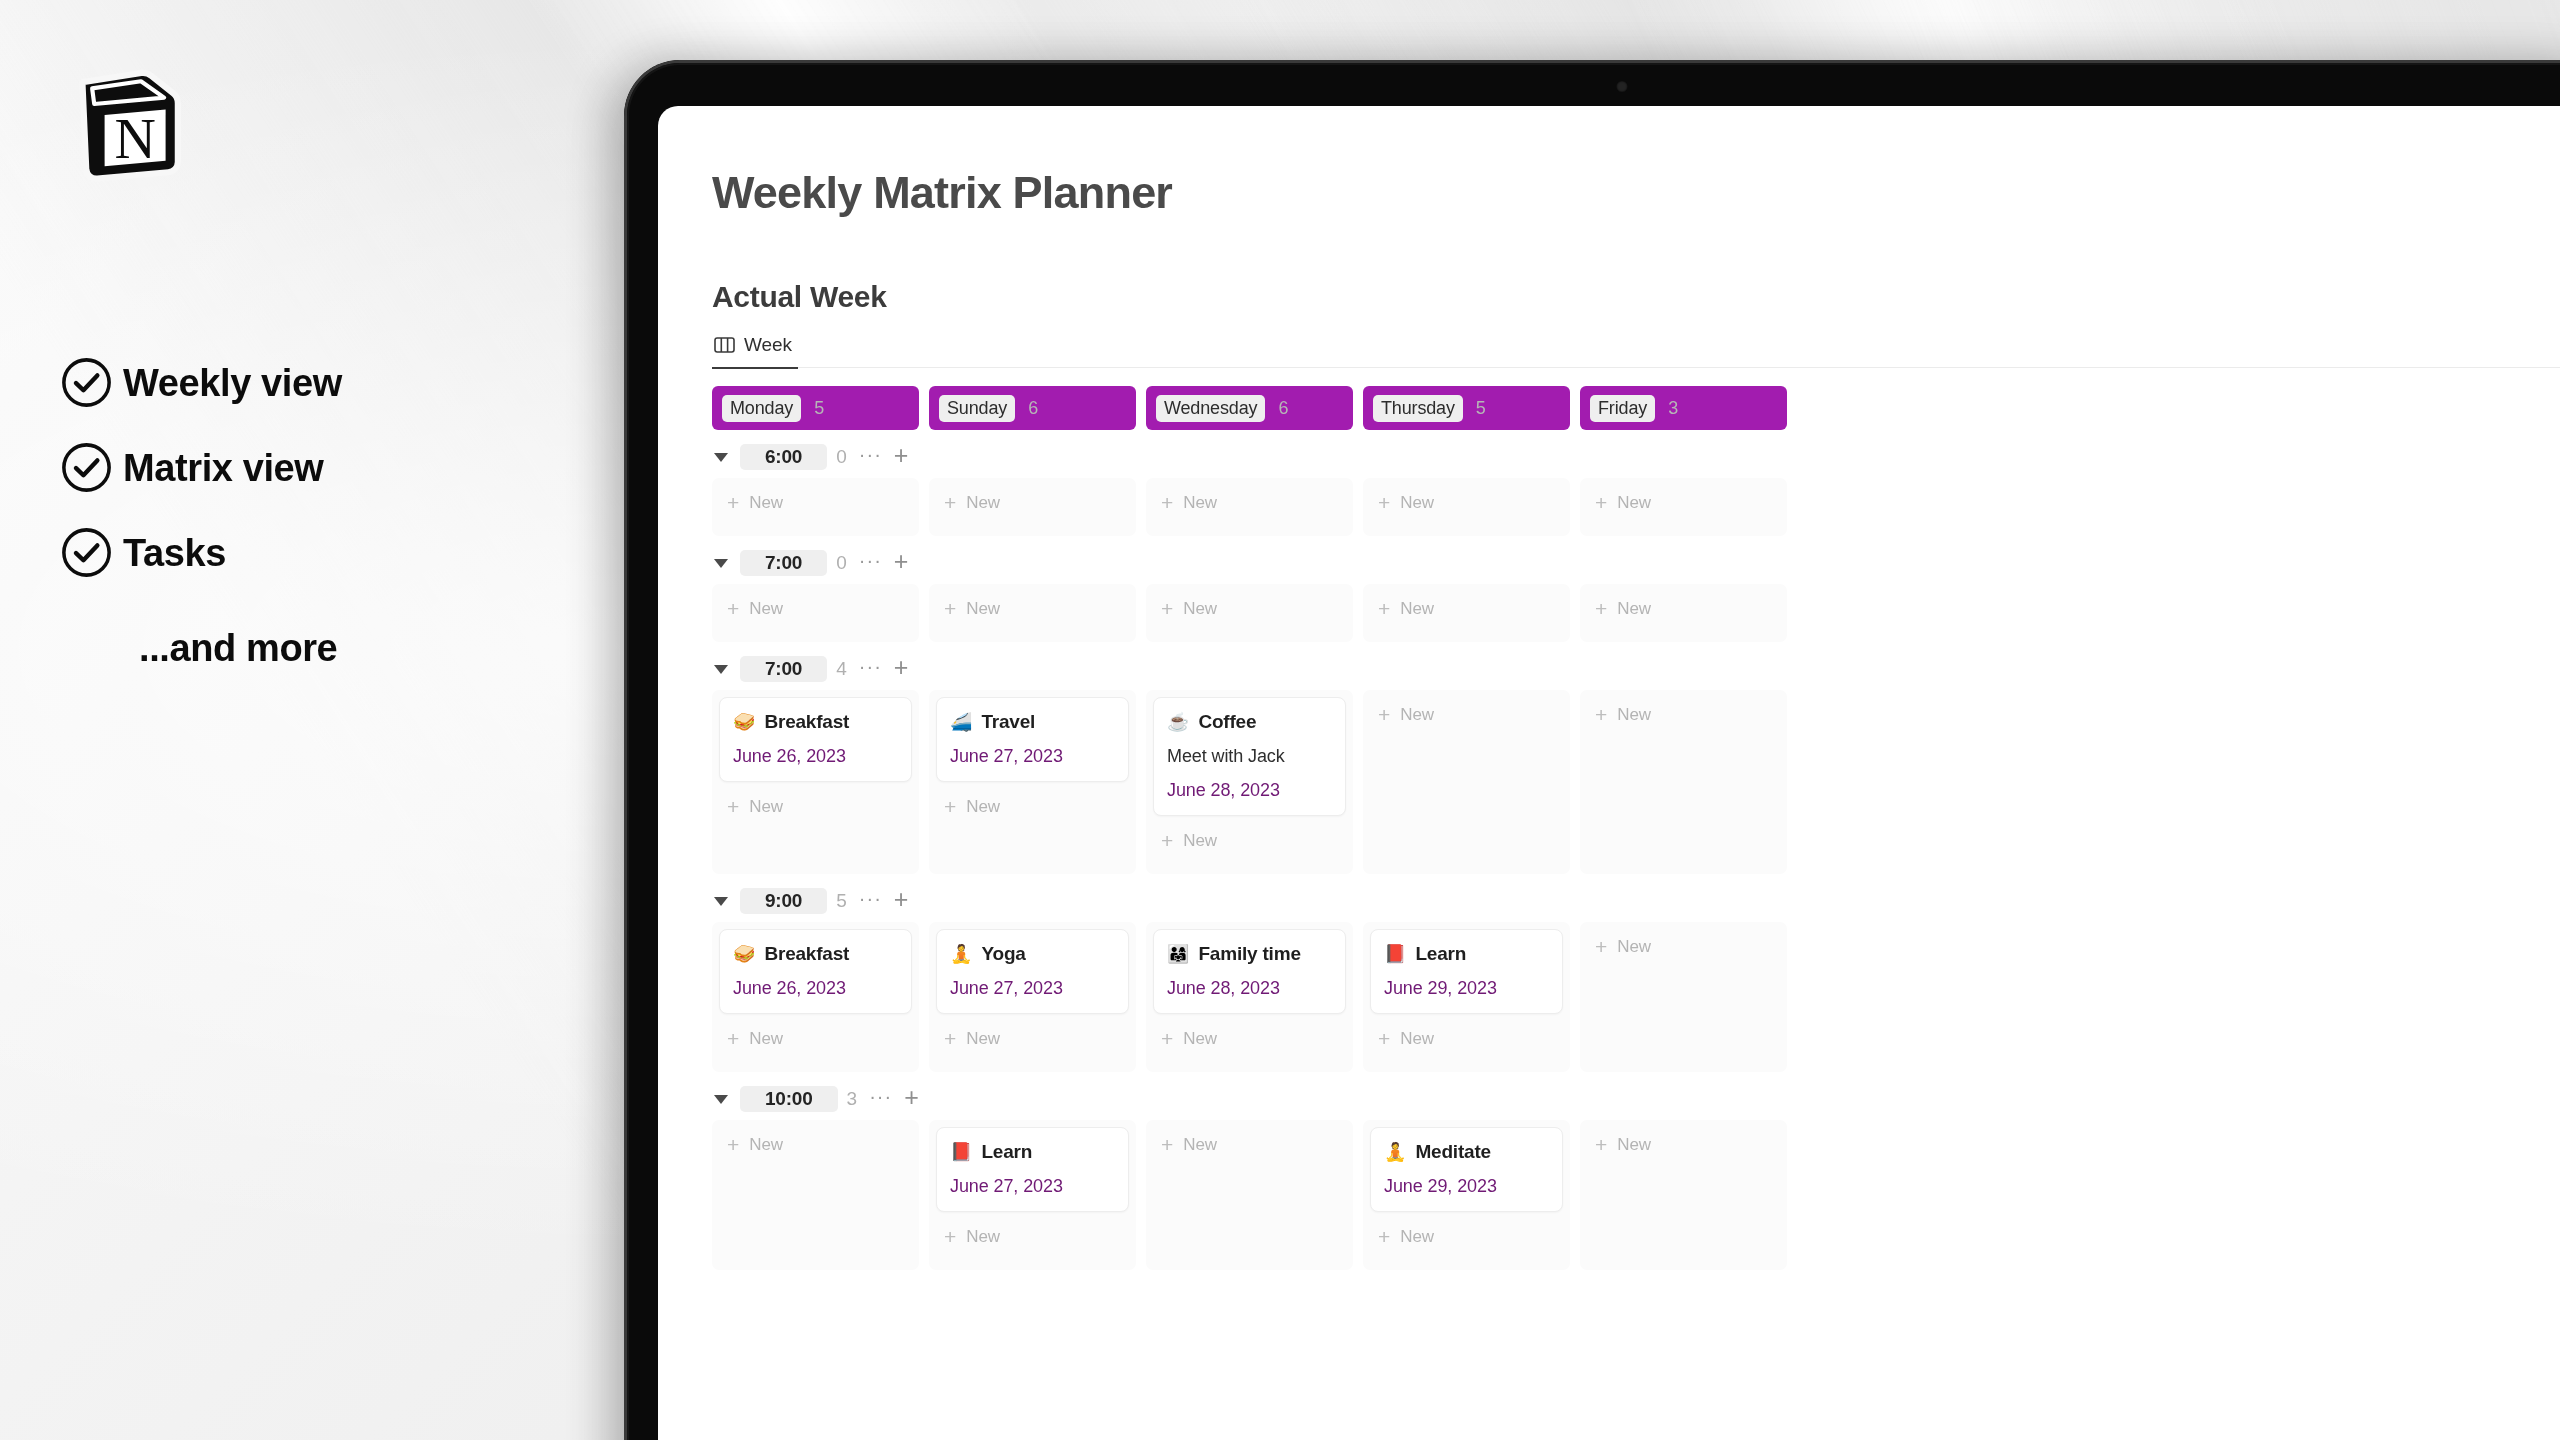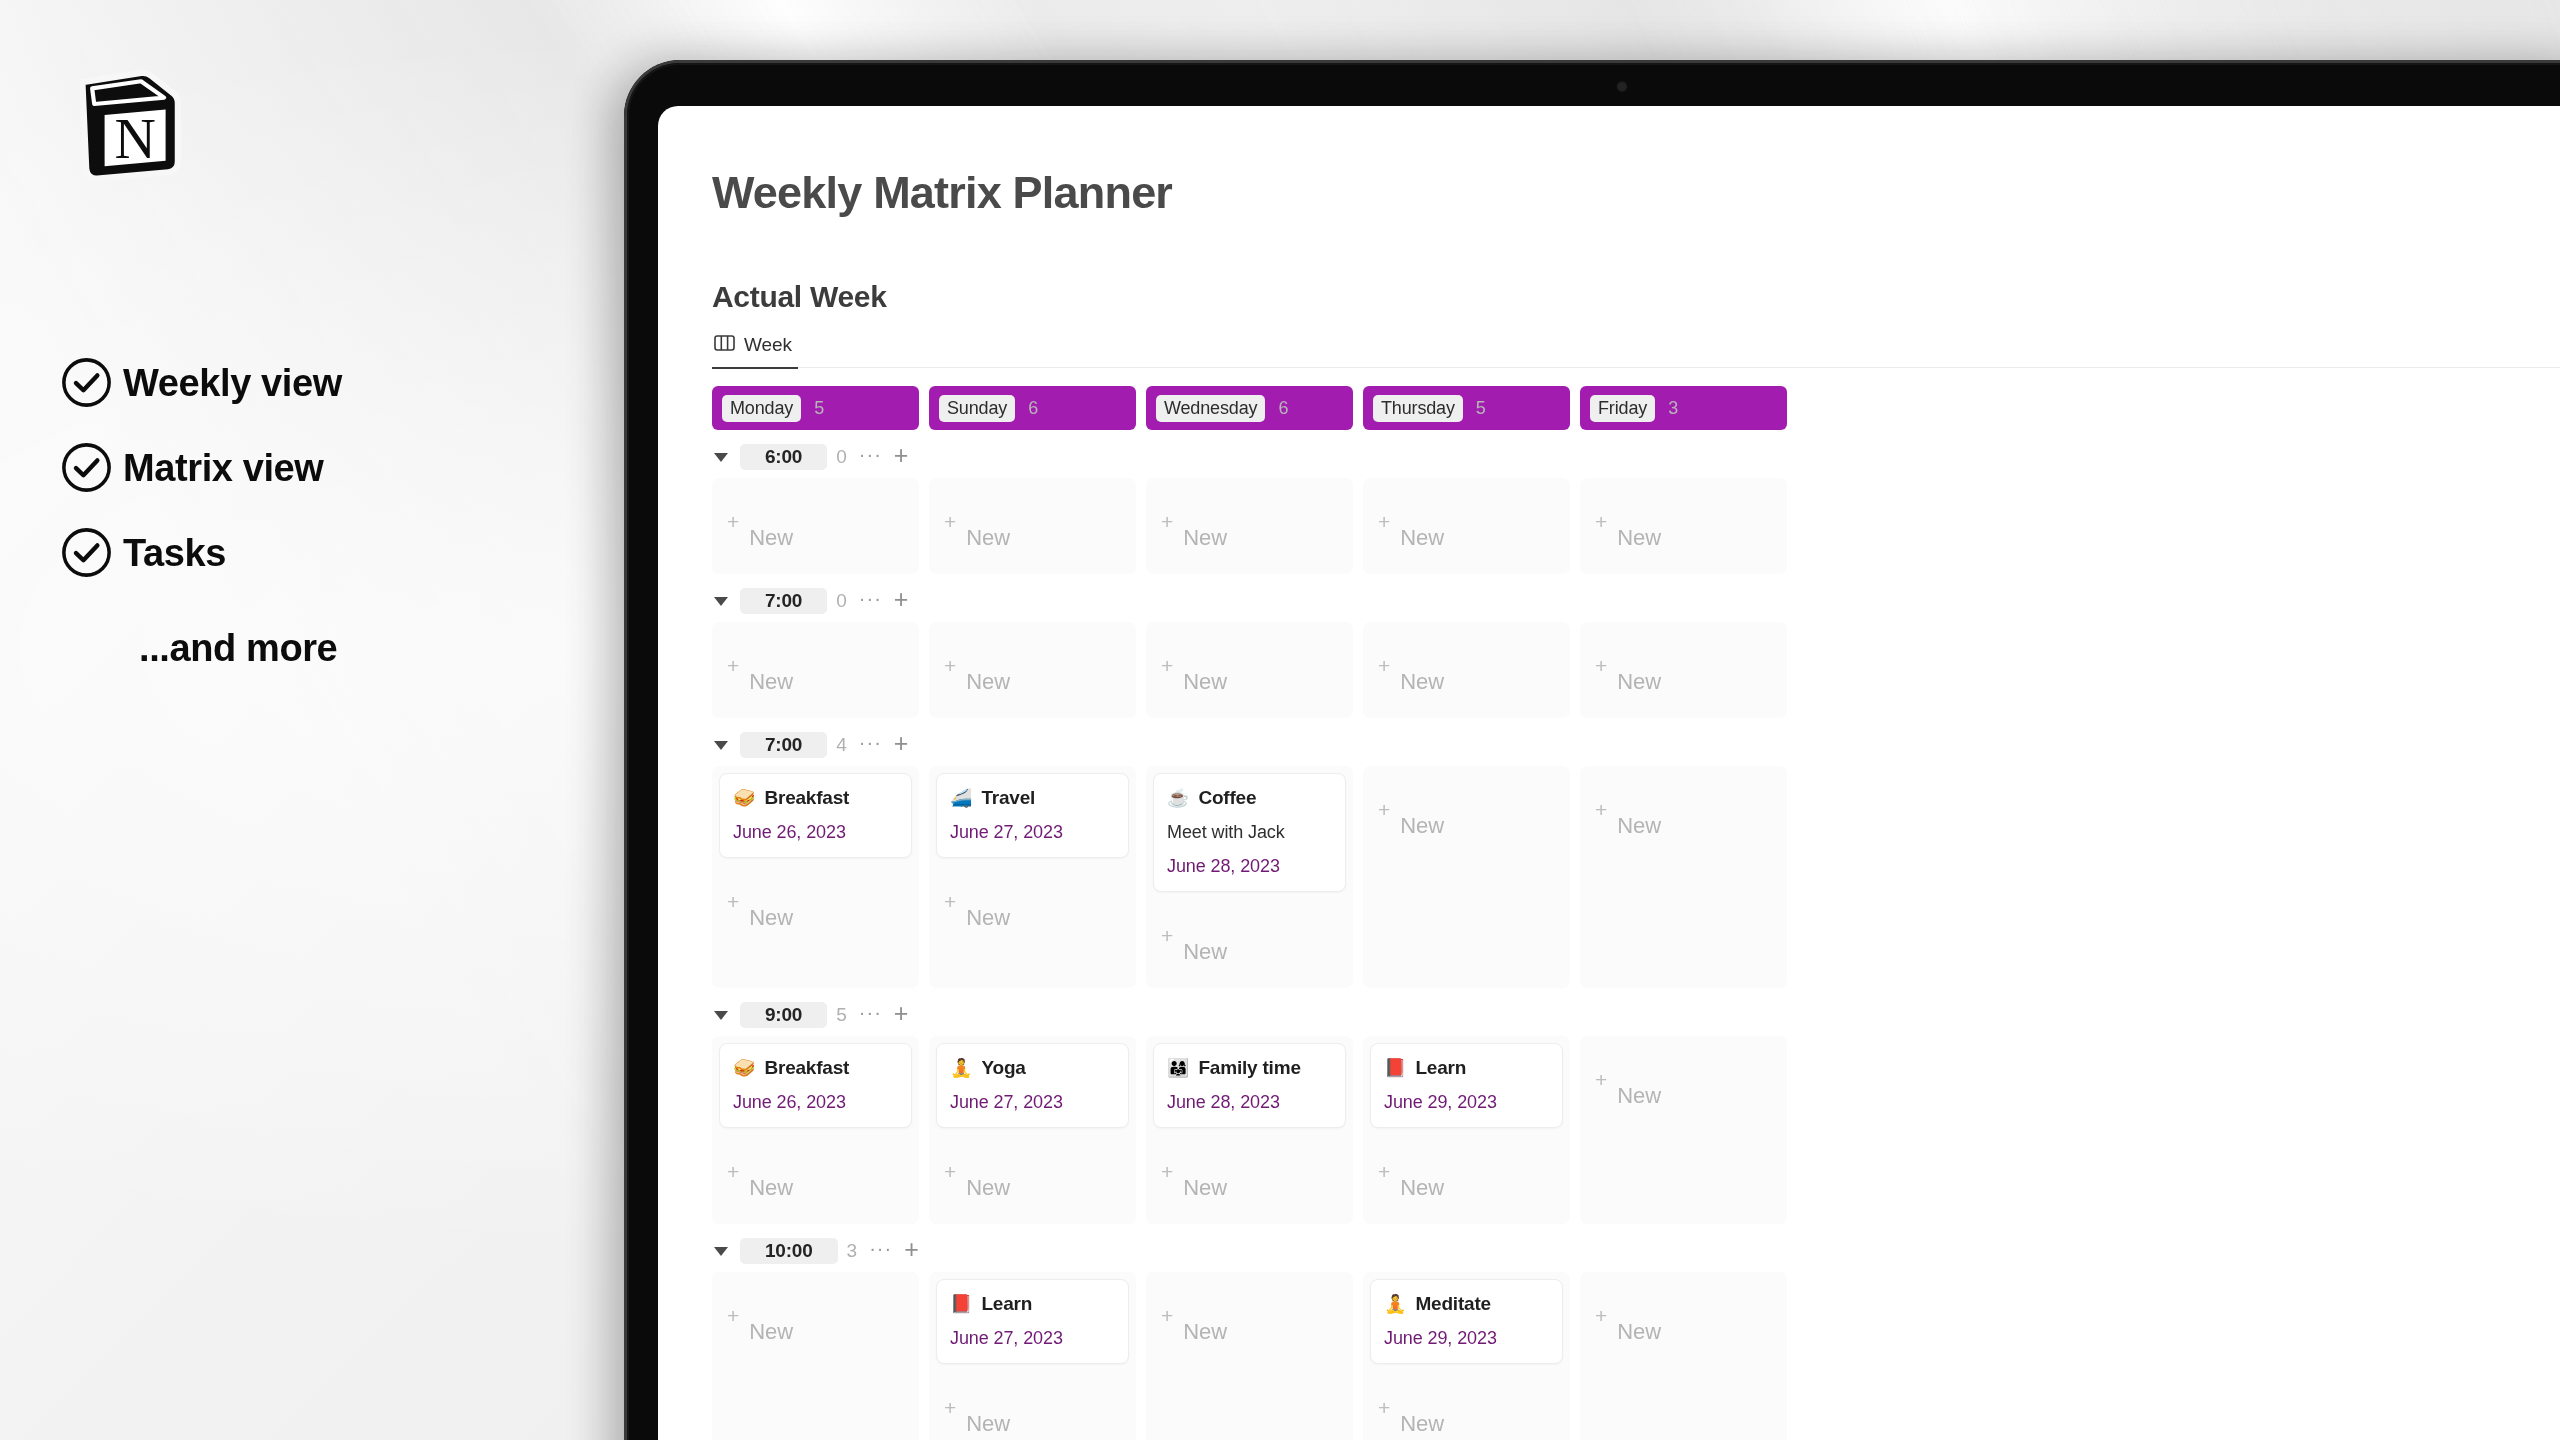--- a/index.html
+++ b/index.html
@@ -179,21 +179,21 @@
   
   .view-tabs {
     margin-top: 20px;
     display: flex;
     align-items: flex-end;
     border-bottom: 1.5px solid #ebebeb;
     width: 1873px;
   }
   .view-tab {
     display: flex;
-    align-items: flex-start;
+    align-items: center;
     gap: 9px;
     padding: 0 6px 11px 2px;
     border-bottom: 2.5px solid #3b3b3b;
     margin-bottom: -1.5px;
   }
   .view-tab-icon { width: 21px; height: 18px; display: block; }
   .view-tab-label {
     font-size: 19px;
     color: #2f2f2f;
     font-weight: 400;
@@ -297,24 +297,23 @@
     padding: 7px 0 7px 8px;
     border-radius: 5px;
   }
   .new-plus {
     font-size: 21px;
     color: #bdbdbd;
     font-weight: 300;
     line-height: 1;
   }
   .new-label {
-    font-size: 22px;
+    font-size: 17px;
     color: #b4b4b4;
     letter-spacing: -0.1px;
-    margin-top: 33px;
   }
 
   .card {
     background: #ffffff;
     border: 1.5px solid #ededed;
     border-radius: 8px;
     padding: 13px 13px 14px 13px;
     box-shadow: 0 1px 2px rgba(0,0,0,.035);
     display: flex;
     flex-direction: column;

